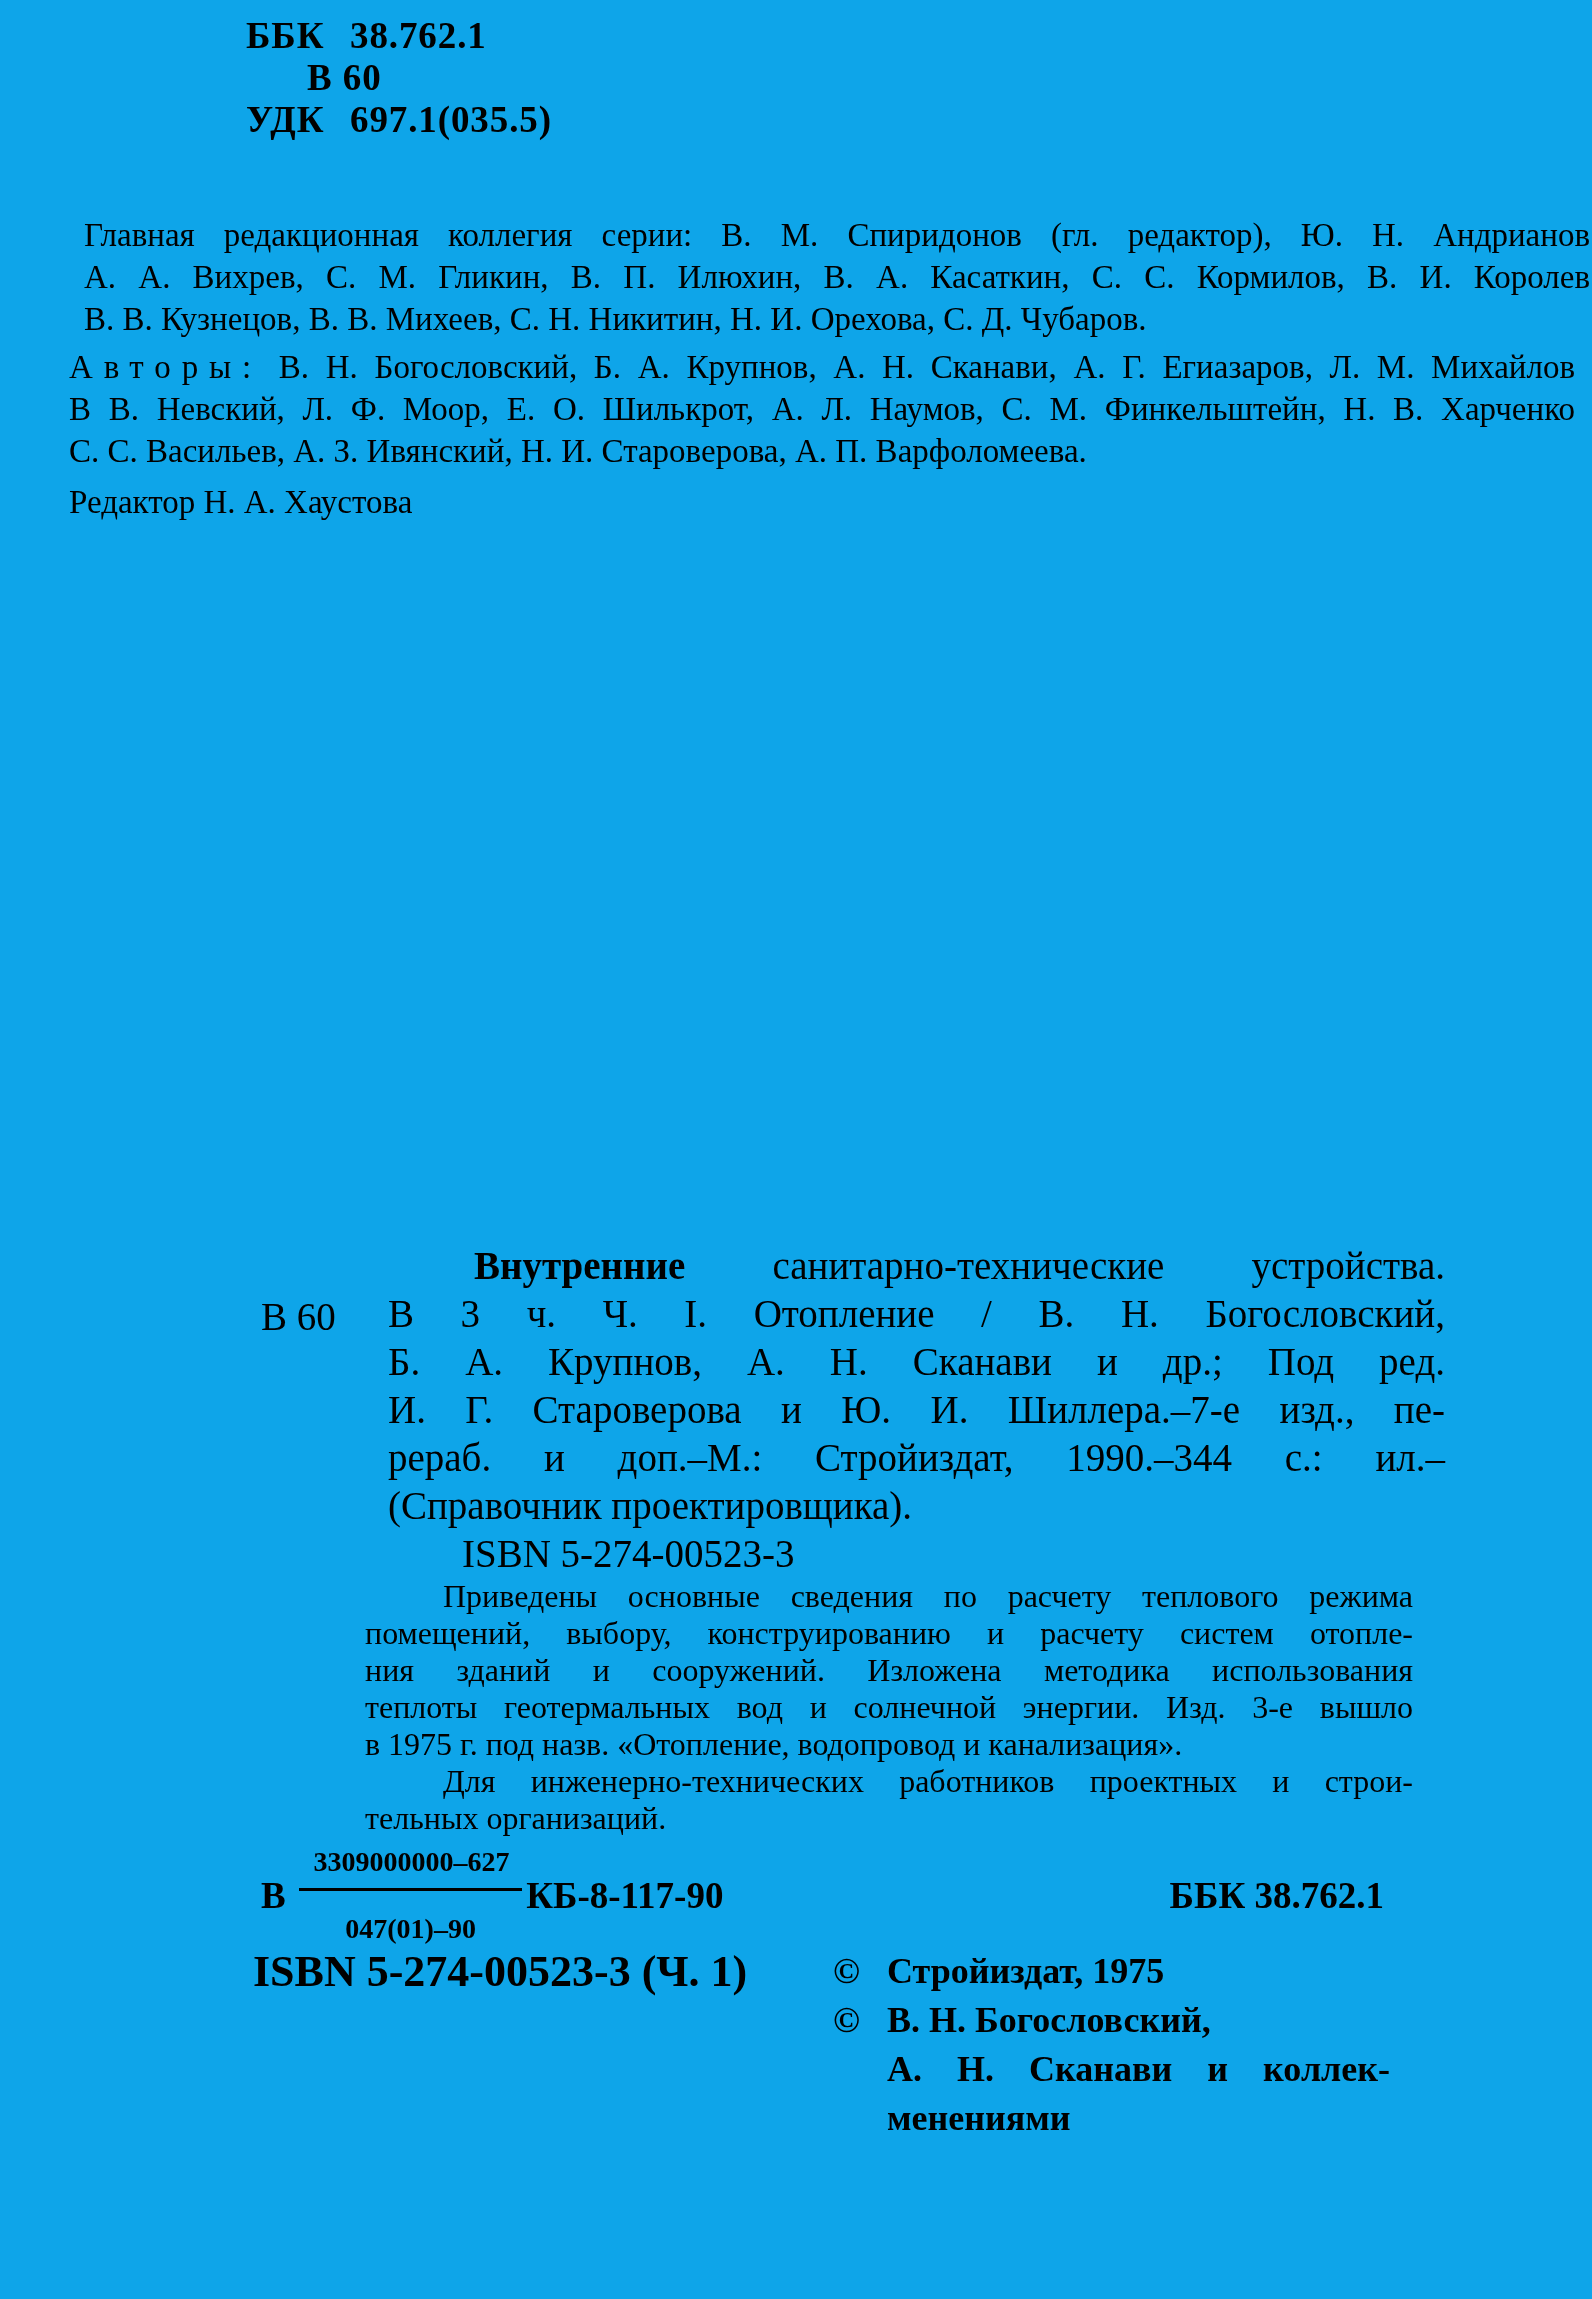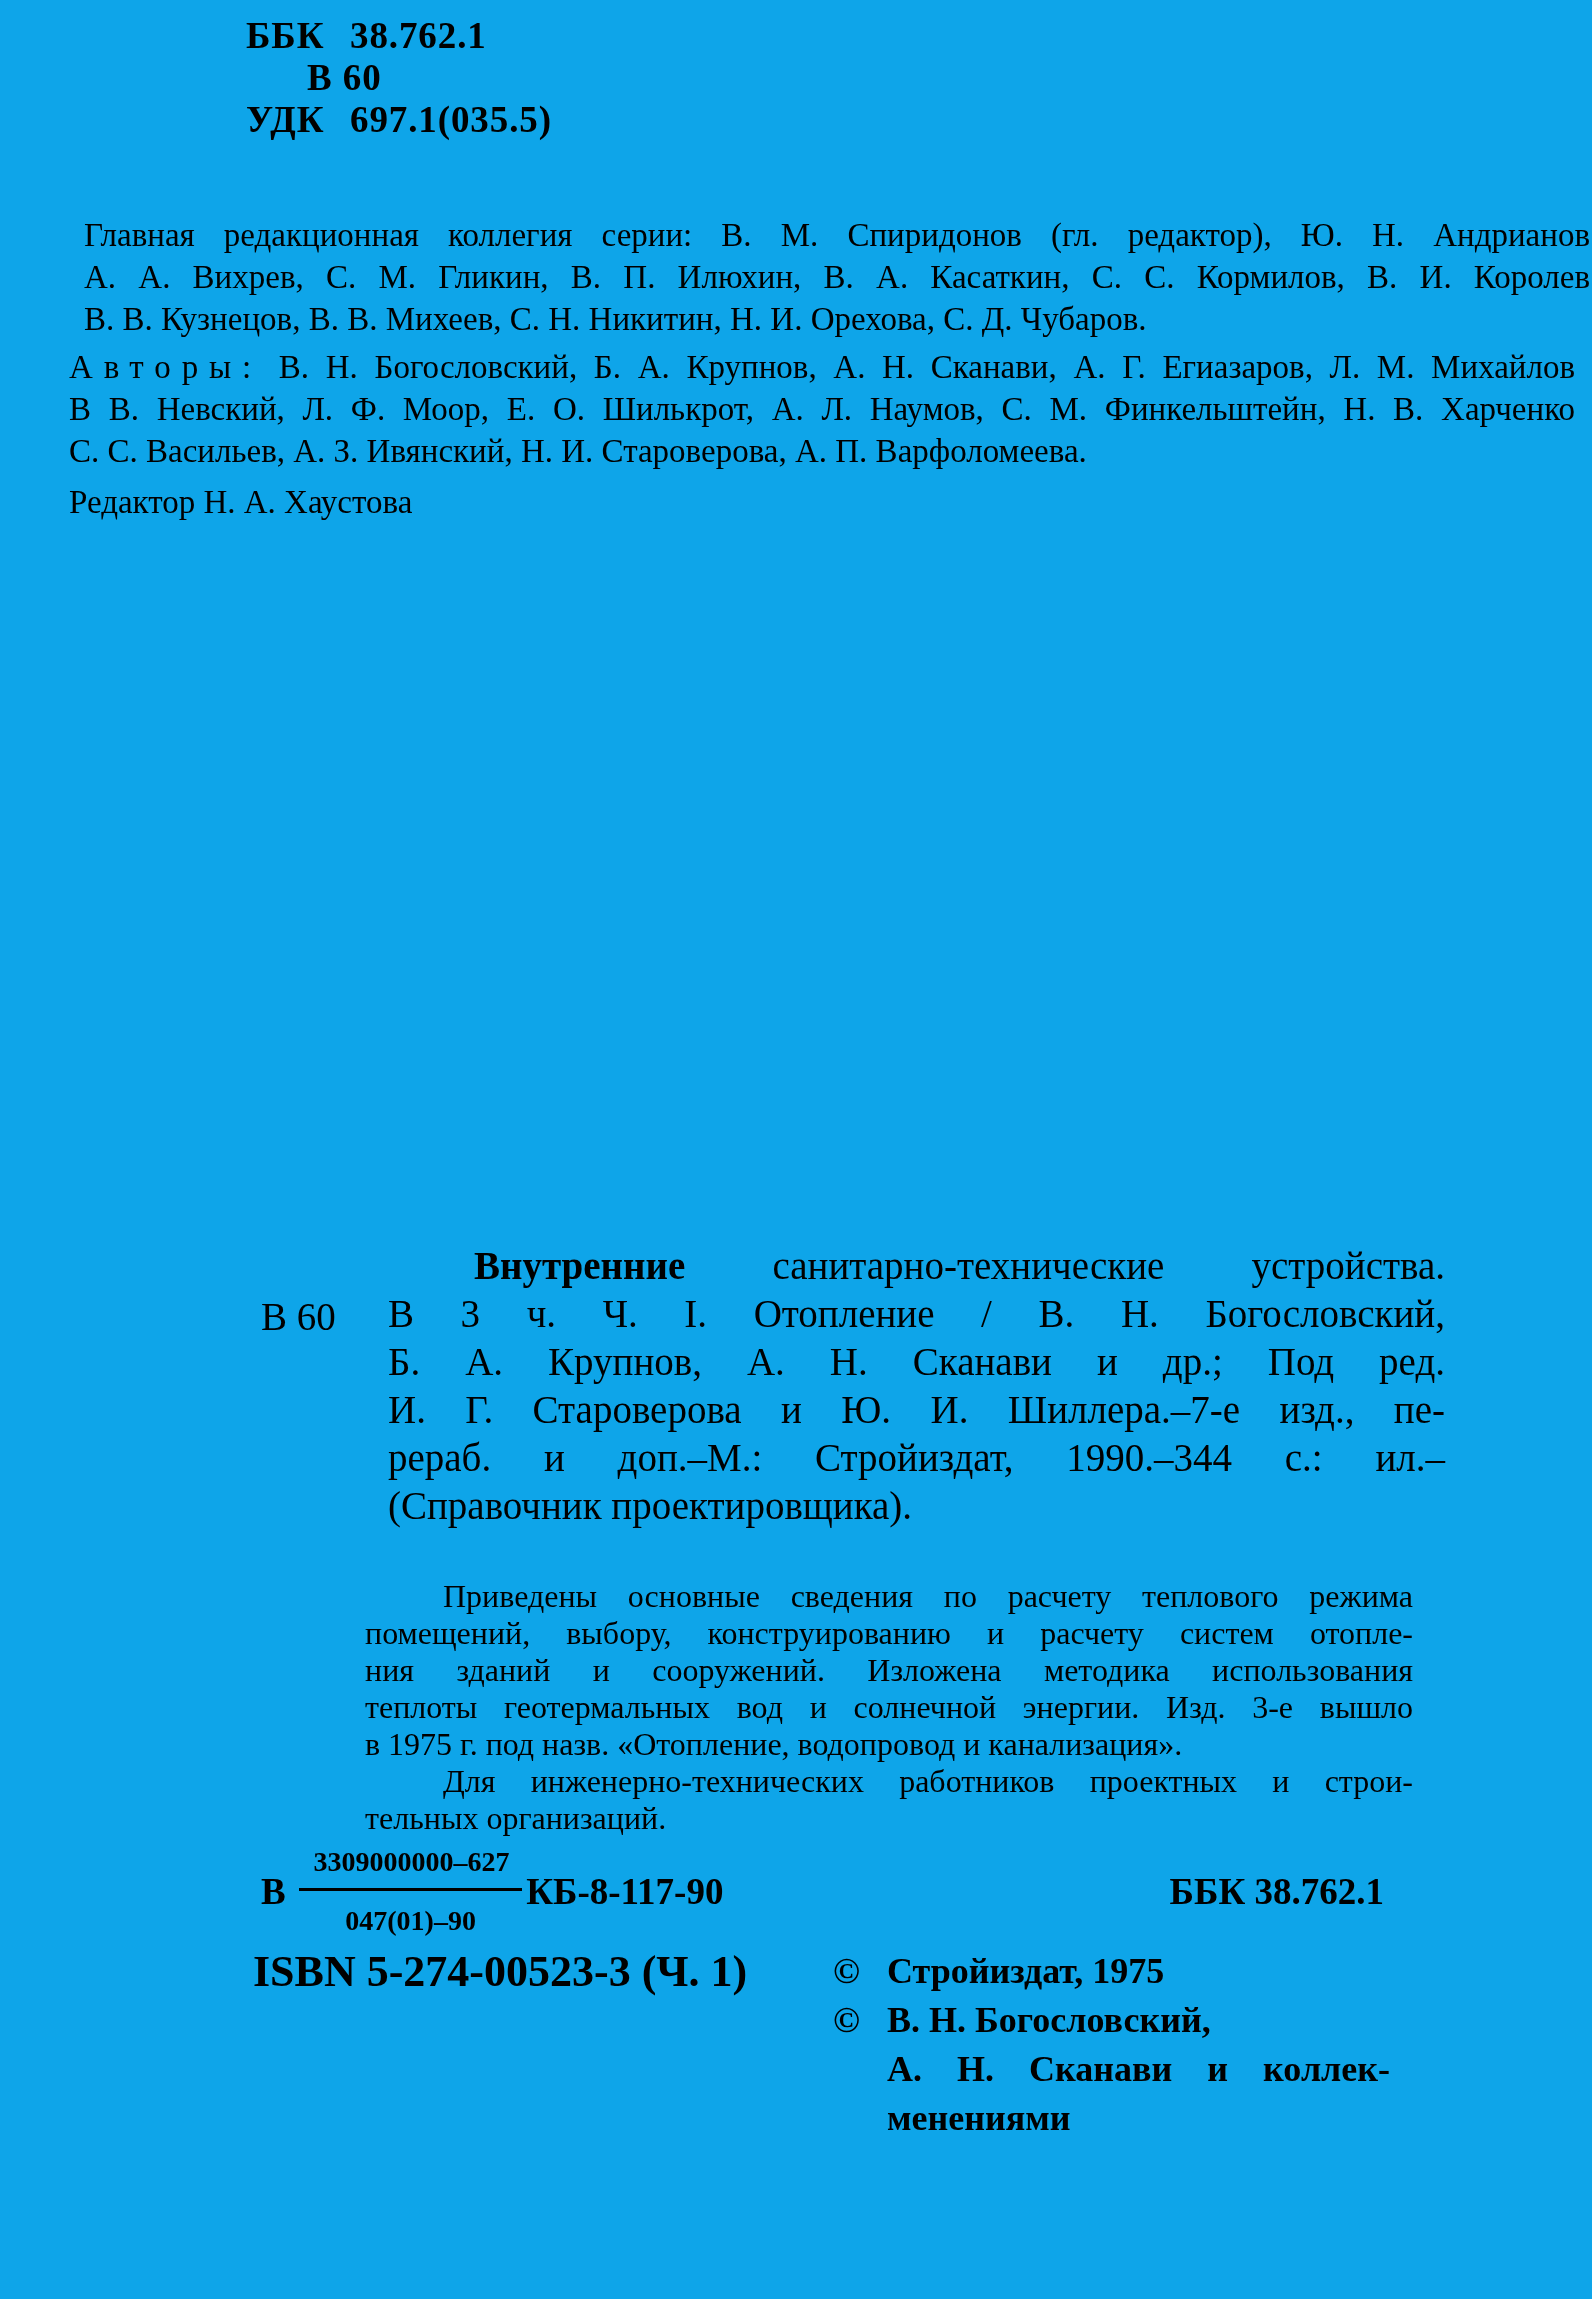--- a/index.html
+++ b/index.html
@@ -66,21 +66,21 @@
     font-weight: bold; font-size: 37px;
   }
   .catalog .frac {
     display: inline-block; text-align: center; margin-left: 13px;
     font-size: 28px; line-height: 44px;
   }
   .catalog .frac .num {
     display: block; border-bottom: 3.7px solid #000;
     padding: 0 13px 3.7px 14.8px;
   }
-  .catalog .frac .den { display: block; padding-top: 8px; }
+  .catalog .frac .den { display: block; padding-top: 16px; }
   .catalog .kb { margin-left: 3.7px; }
   .catalog .bbk2 { margin-left: auto; margin-right: 209px; font-size: 37px; }
 
   
   .isbn-block {
     position: absolute; top: 1947px; left: 253px;
     font-weight: bold; font-size: 44px; line-height: 49px;
   }
   .copyright {
     position: absolute; top: 1947px; left: 833px; width: 557px;
@@ -117,20 +117,21 @@
 
   <div class="biblio">
     <div class="biblio-code">В 60</div>
     <div class="biblio-text">
       <div class="jline ind80"><span class="b">Внутренние</span><span> санитарно-технические устройства.</span></div>
       <div class="jline">В 3 ч. Ч. I. Отопление / В. Н. Богословский,</div>
       <div class="jline">Б. А. Крупнов, А. Н. Сканави и др.; Под ред.</div>
       <div class="jline">И. Г. Староверова и Ю. И. Шиллера.–7-е изд., пе-</div>
       <div class="jline">рераб. и доп.–М.: Стройиздат, 1990.–344 с.: ил.–</div>
       <div>(Справочник проектировщика).</div>
+      <div class="ind80">ISBN 5-274-00523-3</div>
     </div>
   </div>
 
   <div class="annotation">
     <div class="jline ind84">Приведены основные сведения по расчету теплового режима</div>
     <div class="jline">помещений, выбору, конструированию и расчету систем отопле-</div>
     <div class="jline">ния зданий и сооружений. Изложена методика использования</div>
     <div class="jline">теплоты геотермальных вод и солнечной энергии. Изд. 3-е вышло</div>
     <div>в 1975 г. под назв. «Отопление, водопровод и канализация».</div>
     <div class="jline ind84">Для инженерно-технических работников проектных и строи-</div>

